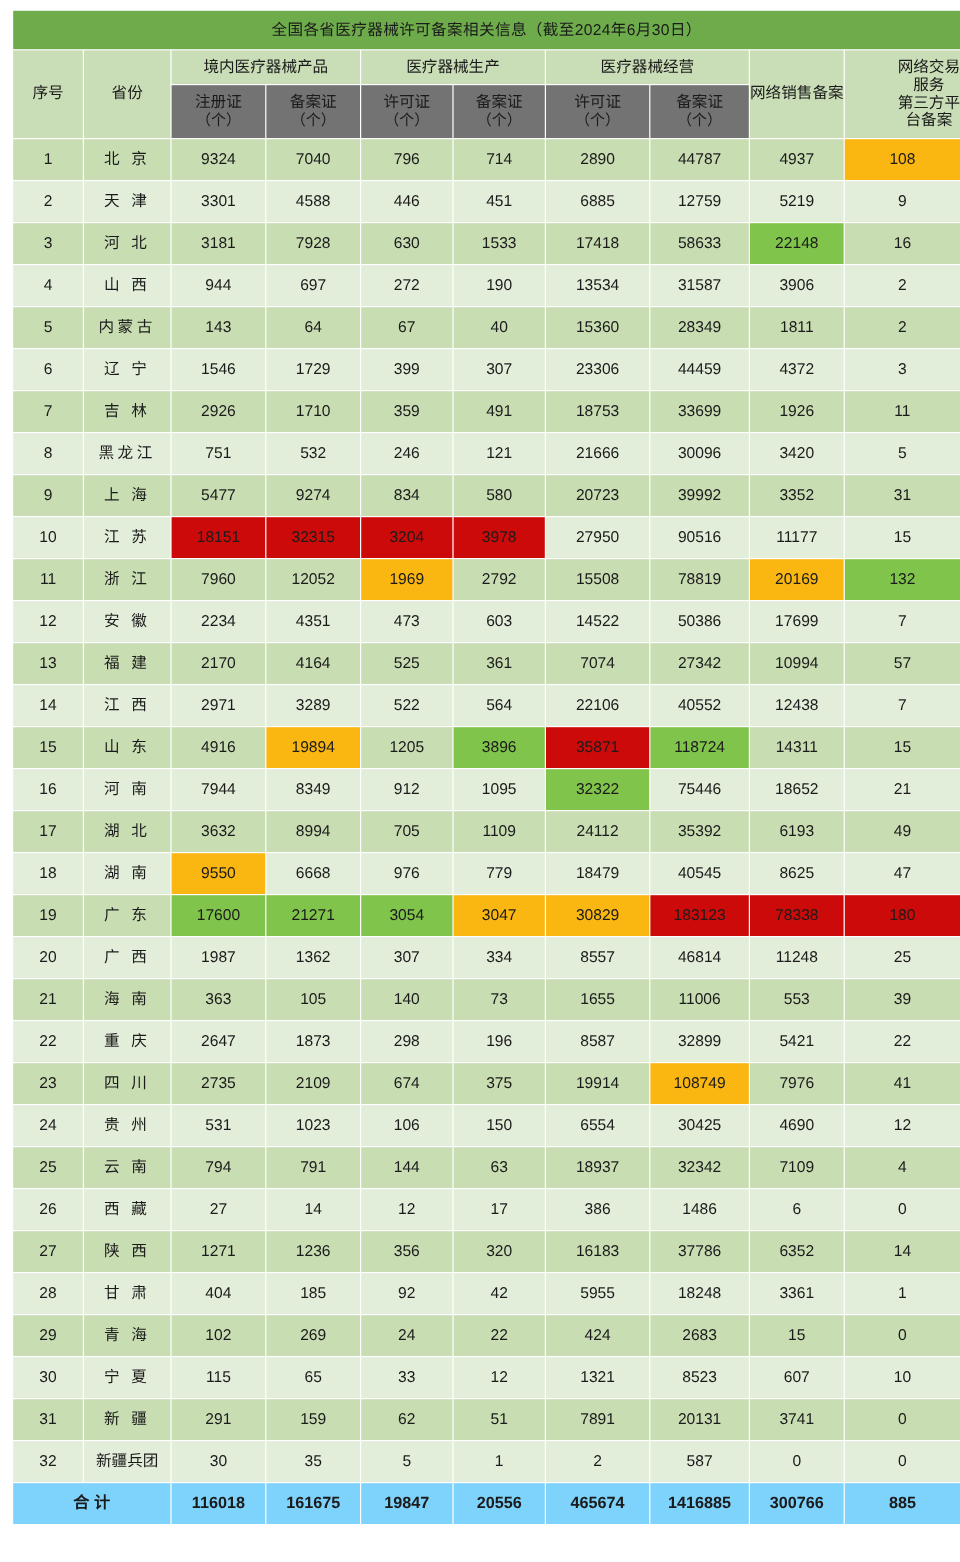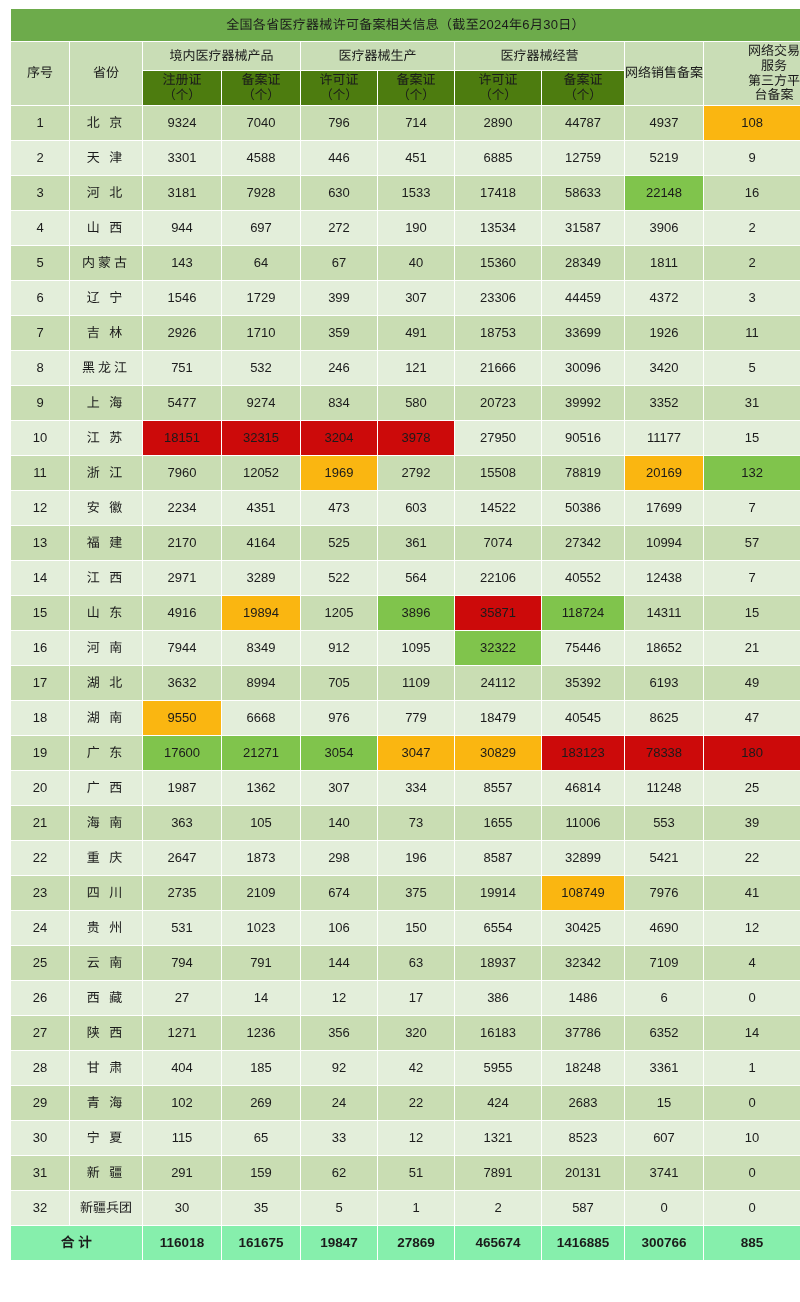--- a/index.html
+++ b/index.html
@@ -53,22 +53,22 @@
   .hdr {
     background: #c9ddb6;
     font-weight: bold;
     font-size: 13px;
     color: #1b1b1b;
   }
   .hdr-group {
     height: 28px;
   }
   .hdr-sub {
-    background: #4d7c0f;
-    height: 34px;
+    background: #737373;
+    height: 44px;
     font-weight: bold;
     font-size: 12.5px;
   }
   .hdr-sub .u {
     display: block;
     font-size: 12.5px;
   }
   .hdr-tall {
     height: 62px;
     font-size: 12.5px;
@@ -98,21 +98,21 @@
     font-weight: bold;
   }
   td.hl-green {
     background: #80c44c !important;
     color: #1b1b1b;
     font-weight: bold;
   }
 
   
   tr.total td {
-    background: #86efac;
+    background: #7dd3fc;
     font-weight: bold;
     height: 34px;
     font-size: 13.5px;
   }
 </style>
 </head>
 <body>
 
 <div id="page">
   <table class="grid">
@@ -559,21 +559,21 @@
           <td class="cell">0</td>
         </tr>
       </tbody>
 
     <tfoot>
       <tr class="total">
         <td colspan="2">合 计</td>
         <td>116018</td>
         <td>161675</td>
         <td>19847</td>
-        <td>27869</td>
+        <td>20556</td>
         <td>465674</td>
         <td>1416885</td>
         <td>300766</td>
         <td>885</td>
       </tr>
     </tfoot>
   </table>
 </div>
 
 </body></html>

